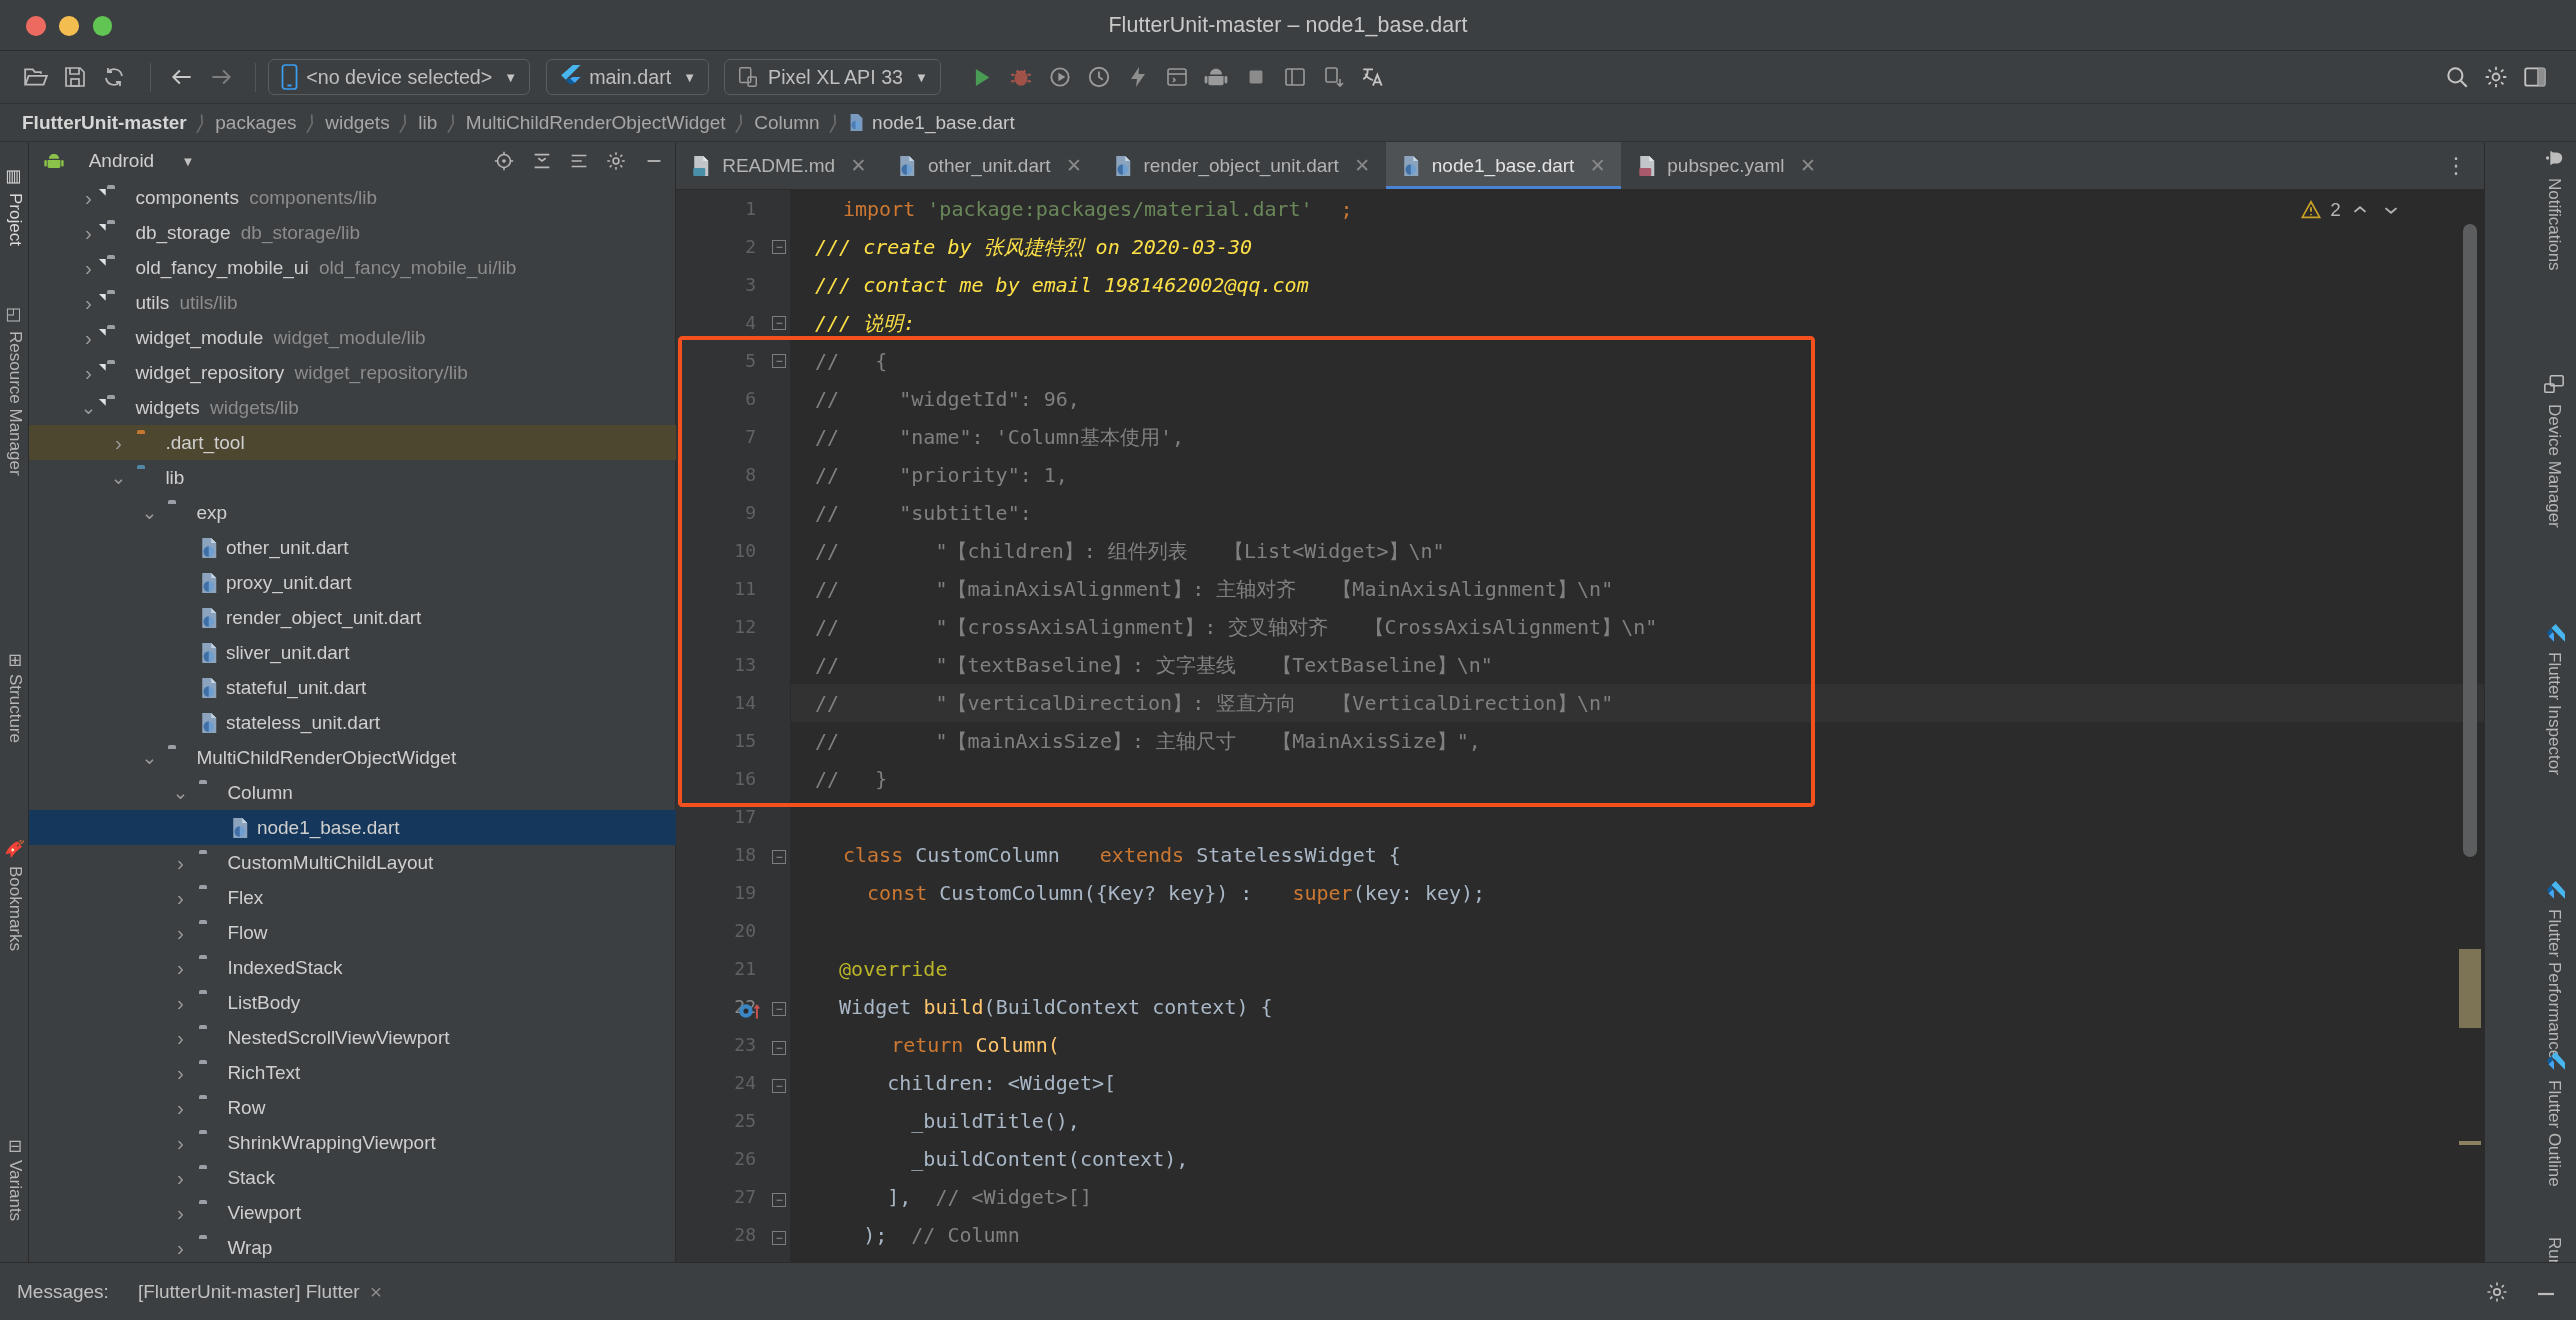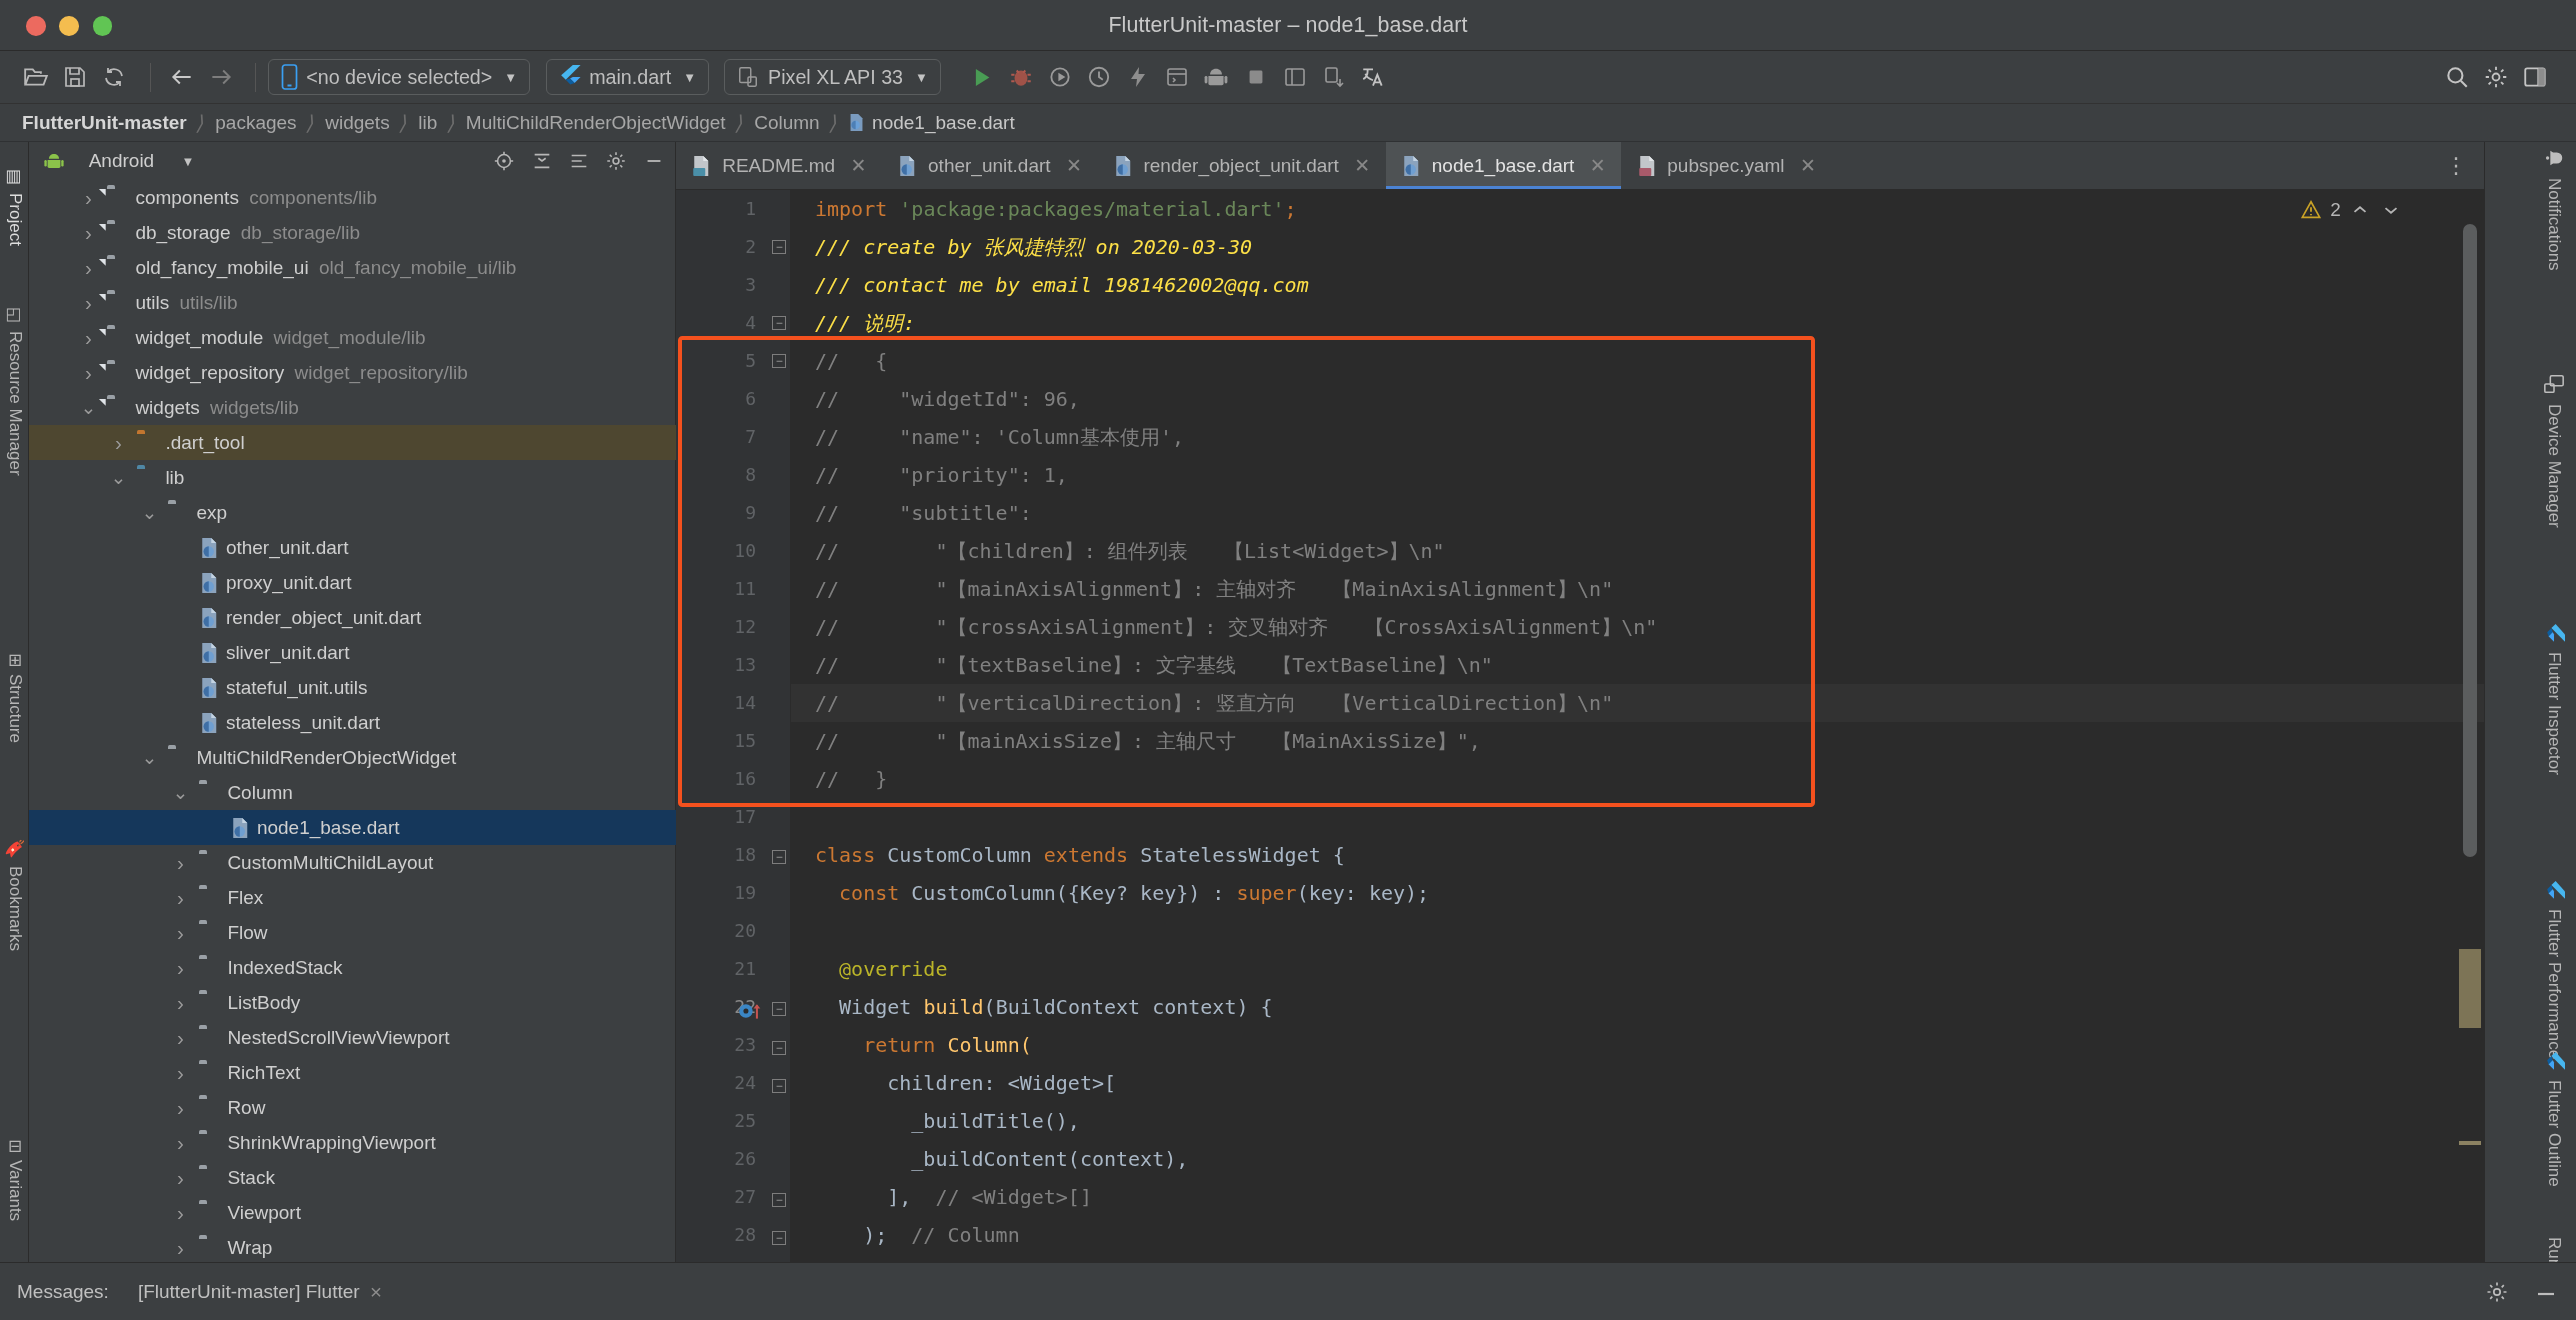--- a/index.html
+++ b/index.html
@@ -136,21 +136,21 @@
   .foldcol{ position:absolute; left:92px; top:0; width:22px; height:100%; background:#313335; }
   .fmark{ position:absolute; left:4.3px; width:13.7px; height:13.7px; border:0.9px solid #7d7d7d; color:#9a9a9a;
           font-size:12px; line-height:12px; text-align:center; background:#313335; }
 
   .codelines{
     position:absolute; left:115px; top:0; right:0; bottom:0;
     font-family:"DejaVu Sans Mono", monospace; font-size:20px;
   }
   .cl{ height:38px; line-height:38px; white-space:pre; padding-left:24px; }
   .cl.hl{ background:#323232; }
-  .kw{ color:#cc7832; }
+  .kw{ color:#cc7832;margin-left:28px; }
   .str{ color:#6a8759; }
   .cmt{ color:#fde047; font-style:italic; }
   .cmt2{ color:#808080; }
   .fn{ color:#ffc66d; }
   .anno{ color:#bbb529; }
   .txt{ color:#a9b7c6; }
 
   .redbox{
     position:absolute; border:4.3px solid #f4511e; border-radius:4.3px; pointer-events:none;
   }
@@ -547,21 +547,21 @@
         </div>
         <div class="trow" style="padding-left: 142px;">
           <span class="arrow blank"></span>
           <span style="width: 8.6px; flex: 0 0 8.6px;"></span>
           <svg width="20.5" height="22" viewBox="0 0 20 22" style="flex: 0 0 20.5px;">
             <path d="M3 1h9l5 5v15H3z" fill="#8ba3bd"></path>
             <path d="M12 1l5 5h-5z" fill="#c3d3e2"></path>
             <circle cx="9.5" cy="14.5" r="5.2" fill="#6f9fd1"></circle>
             <path d="M9.5 9.3a5.2 5.2 0 0 0 0 10.4z" fill="#3f6fa5"></path>
           </svg>
-          <span class="tname">stateful_unit.utils</span>
+          <span class="tname">stateful_unit.dart</span>
         </div>
         <div class="trow" style="padding-left: 142px;">
           <span class="arrow blank"></span>
           <span style="width: 8.6px; flex: 0 0 8.6px;"></span>
           <svg width="20.5" height="22" viewBox="0 0 20 22" style="flex: 0 0 20.5px;">
             <path d="M3 1h9l5 5v15H3z" fill="#8ba3bd"></path>
             <path d="M12 1l5 5h-5z" fill="#c3d3e2"></path>
             <circle cx="9.5" cy="14.5" r="5.2" fill="#6f9fd1"></circle>
             <path d="M9.5 9.3a5.2 5.2 0 0 0 0 10.4z" fill="#3f6fa5"></path>
           </svg>

